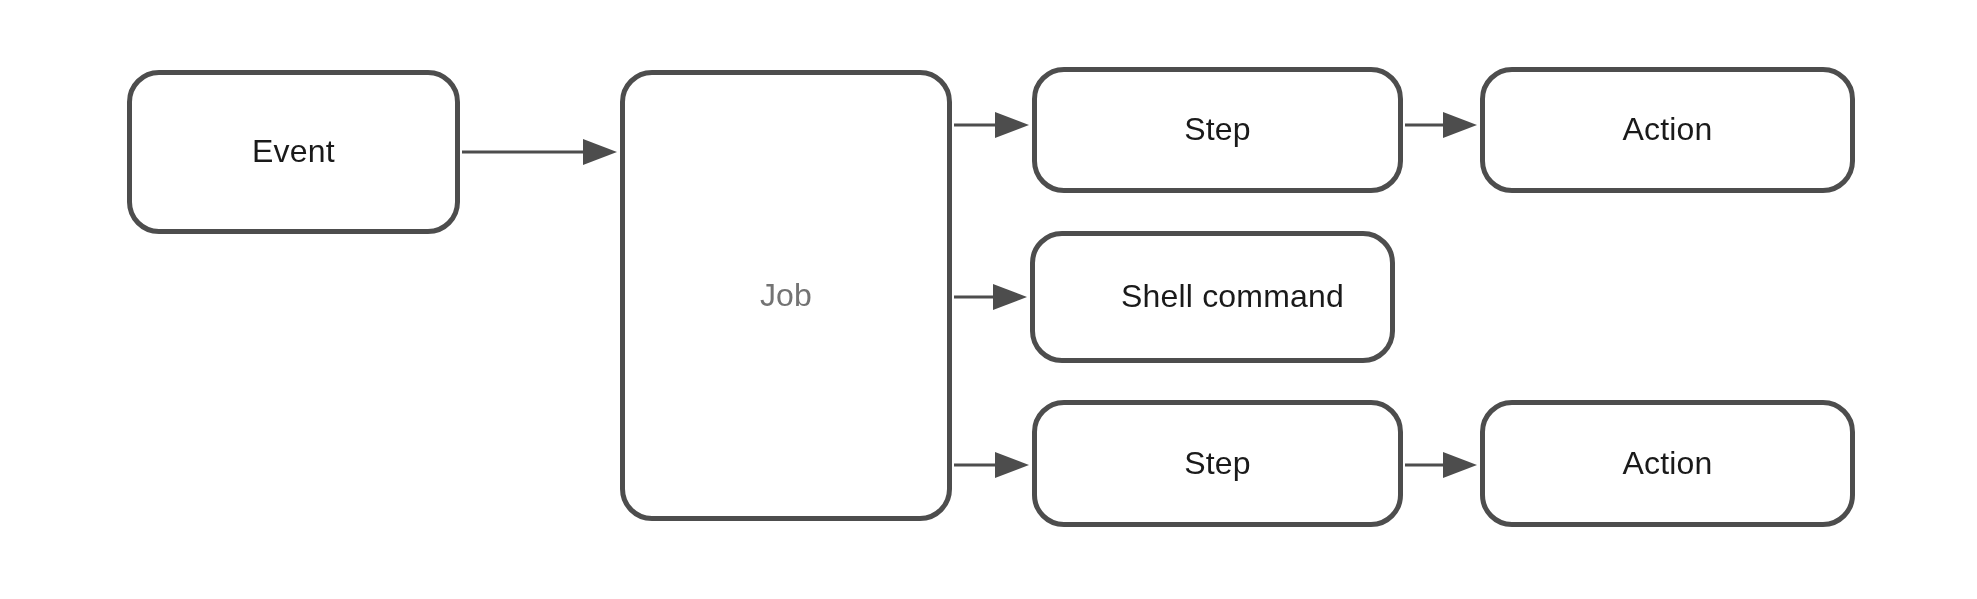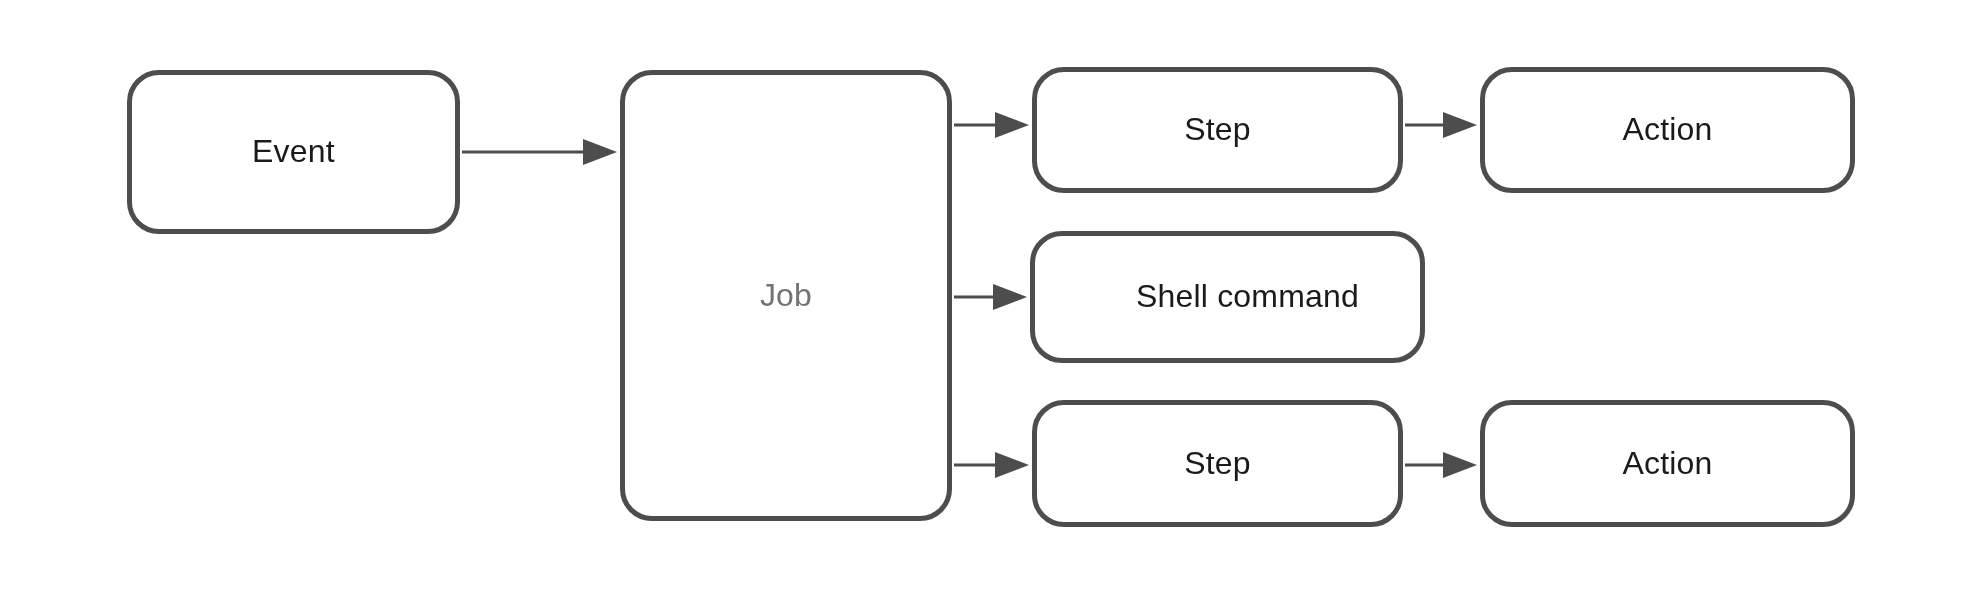--- a/index.html
+++ b/index.html
@@ -88,21 +88,21 @@
   </div>
 
   <div class="node" id="node-step-top" style="left: 1032px; top: 67px; width: 371px; height: 126px; border-color: rgb(77, 77, 77); color: rgb(26, 26, 26);">
     <span class="node-label">Step</span>
   </div>
 
   <div class="node" id="node-action-top" style="left: 1480px; top: 67px; width: 375px; height: 126px; border-color: rgb(77, 77, 77); color: rgb(26, 26, 26);">
     <span class="node-label">Action</span>
   </div>
 
-  <div class="node" id="node-shell" style="left: 1030px; top: 231px; width: 395px; height: 132px; border-color: rgb(77, 77, 77); color: rgb(26, 26, 26); padding-left: 40px;">
+  <div class="node" id="node-shell" style="left: 1030px; top: 231px; width: 365px; height: 132px; border-color: rgb(77, 77, 77); color: rgb(26, 26, 26); padding-left: 40px;">
     <span class="node-label">Shell command</span>
   </div>
 
   <div class="node" id="node-step-bottom" style="left: 1032px; top: 400px; width: 371px; height: 127px; border-color: rgb(77, 77, 77); color: rgb(26, 26, 26);">
     <span class="node-label">Step</span>
   </div>
 
   <div class="node" id="node-action-bottom" style="left: 1480px; top: 400px; width: 375px; height: 127px; border-color: rgb(77, 77, 77); color: rgb(26, 26, 26);">
     <span class="node-label">Action</span>
   </div>

